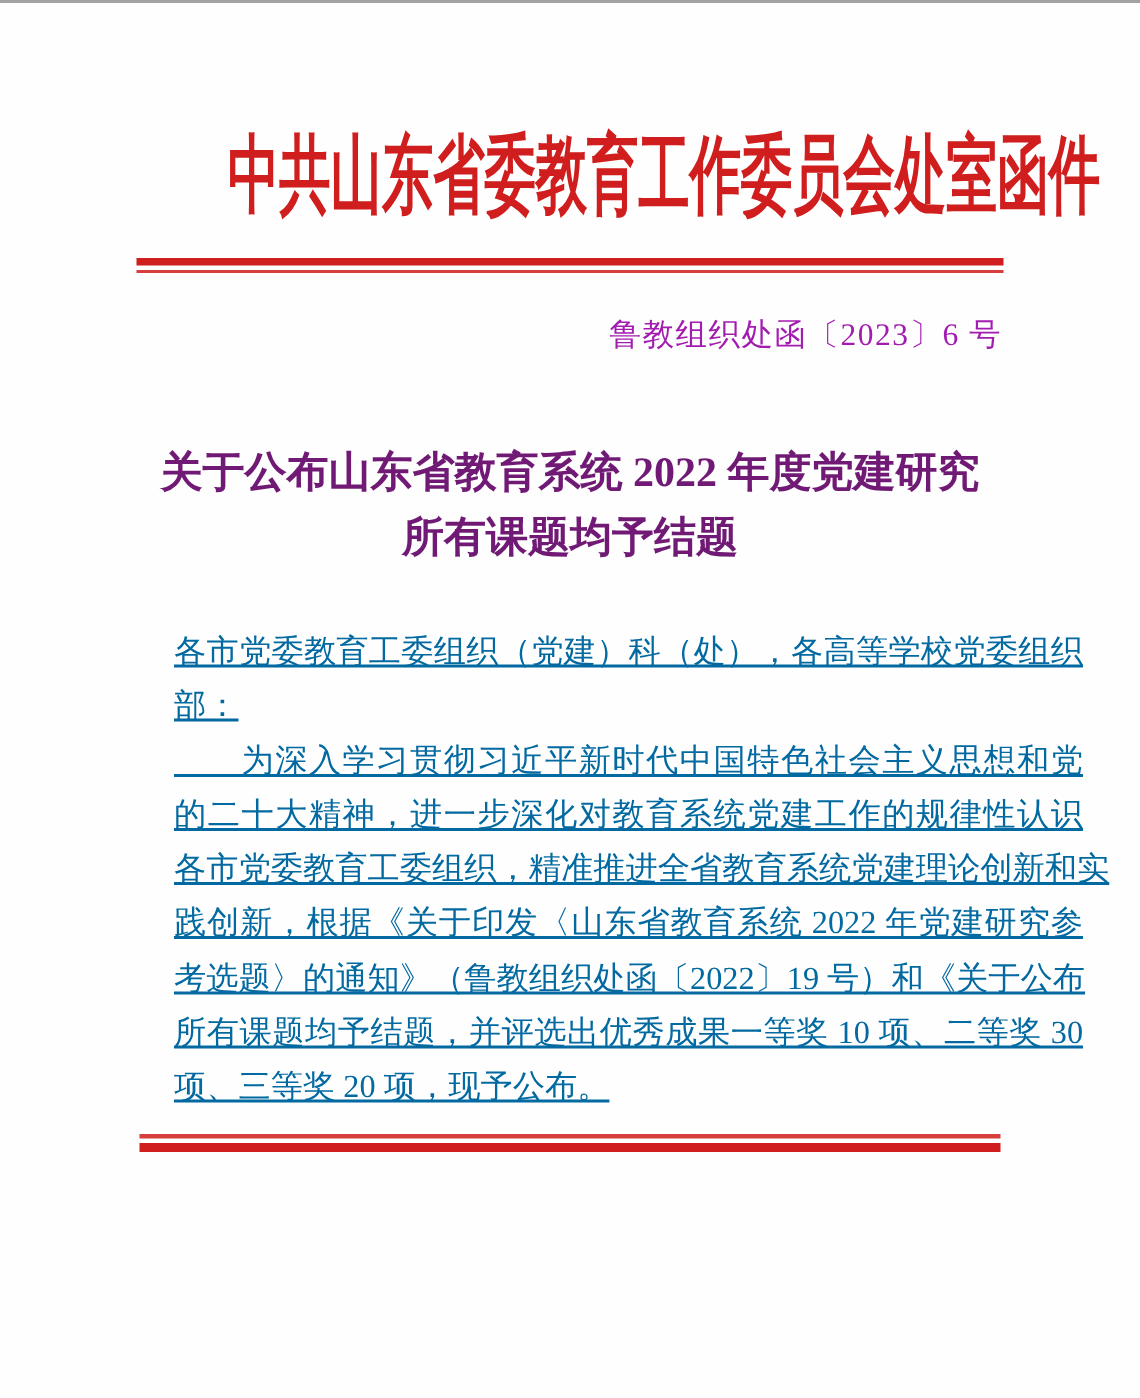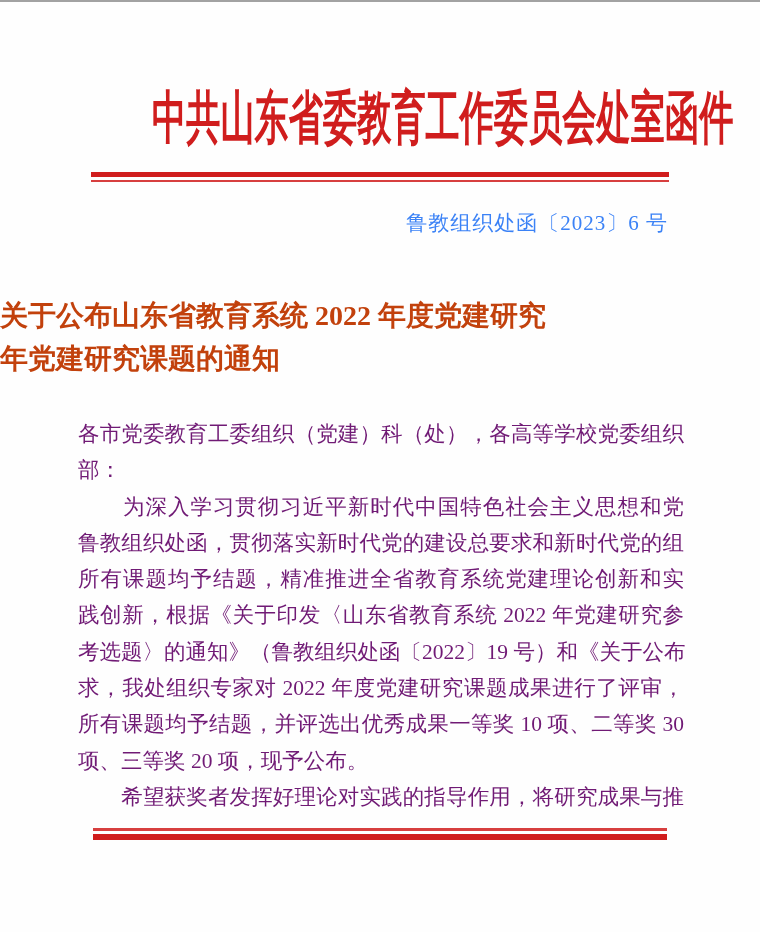--- a/index.html
+++ b/index.html
@@ -14,29 +14,29 @@
     font-size:57px;font-weight:bold;text-align:center;white-space:nowrap;
     transform:scaleX(.60);transform-origin:50% 50%;
     letter-spacing:0;
   }
   .rule{margin-left:auto;margin-right:auto;}
   .rule-top{width:578px;margin-top:20px;}
   .rule-top .bar-thick{height:5px;}
   .rule-top .bar-thin{height:2px;margin-top:3px;opacity:.85;}
   .doc-number{
     margin-top:26px;padding-right:92px;text-align:right;
-    font-size:21px;line-height:30px;color:#3b82f6;letter-spacing:1px;
+    font-size:21px;line-height:30px;color:#a21caf;letter-spacing:1px;
   }
   .notice-title{
-    margin-top:56px;font-size:28px;line-height:43px;
-    font-weight:bold;color:#c2410c;
+    margin-top:56px;text-align:center;font-size:28px;line-height:43px;
+    font-weight:bold;color:#701a75;
   }
   .body-text{
-    margin:36px 76px 0 78px;width:606px;
-    font-size:21.5px;color:#701a75;
+    margin:36px 76px 0 116px;width:606px;
+    font-size:21.5px;color:#0369a1;text-decoration:underline;
   }
   .body-text .line{
     height:36.3px;line-height:36.3px;white-space:nowrap;
     text-align:justify;text-align-last:justify;
   }
   .body-text .line.no-stretch{text-align-last:left;}
   .rule-bottom{width:574px;margin-top:13px;}
   .rule-bottom .bar-thin{height:3px;opacity:.85;}
   .rule-bottom .bar-thick{height:6px;margin-top:3px;}
 </style>
@@ -51,35 +51,33 @@
 
   <div class="rule rule-top">
     <div class="bar-thick accent-bg" style="background-color: rgb(208, 29, 29);"></div>
     <div class="bar-thin accent-bg" style="background-color: rgb(208, 29, 29);"></div>
   </div>
 
   <div class="doc-number">鲁教组织处函〔2023〕6 号</div>
 
   <div class="notice-title">
     <div>关于公布山东省教育系统 2022 年度党建研究</div>
-    <div>年党建研究课题的通知</div>
+    <div>所有课题均予结题</div>
   </div>
 
   <div class="body-text">
       <div class="line">各市党委教育工委组织（党建）科（处），各高等学校党委组织</div>
       <div class="line no-stretch">部：</div>
       <div class="line">　　为深入学习贯彻习近平新时代中国特色社会主义思想和党</div>
-      <div class="line">鲁教组织处函，贯彻落实新时代党的建设总要求和新时代党的组</div>
-      <div class="line">所有课题均予结题，精准推进全省教育系统党建理论创新和实</div>
+      <div class="line">的二十大精神，进一步深化对教育系统党建工作的规律性认识</div>
+      <div class="line">各市党委教育工委组织，精准推进全省教育系统党建理论创新和实</div>
       <div class="line">践创新，根据《关于印发〈山东省教育系统 2022 年党建研究参</div>
       <div class="line">考选题〉的通知》（鲁教组织处函〔2022〕19 号）和《关于公布</div>
-      <div class="line">求，我处组织专家对 2022 年度党建研究课题成果进行了评审，</div>
       <div class="line">所有课题均予结题，并评选出优秀成果一等奖 10 项、二等奖 30</div>
       <div class="line no-stretch">项、三等奖 20 项，现予公布。</div>
-      <div class="line">　　希望获奖者发挥好理论对实践的指导作用，将研究成果与推</div>
     </div>
 
   <div class="rule rule-bottom">
     <div class="bar-thin accent-bg" style="background-color: rgb(208, 29, 29);"></div>
     <div class="bar-thick accent-bg" style="background-color: rgb(208, 29, 29);"></div>
   </div>
 
 </div>
 
 </body></html>

